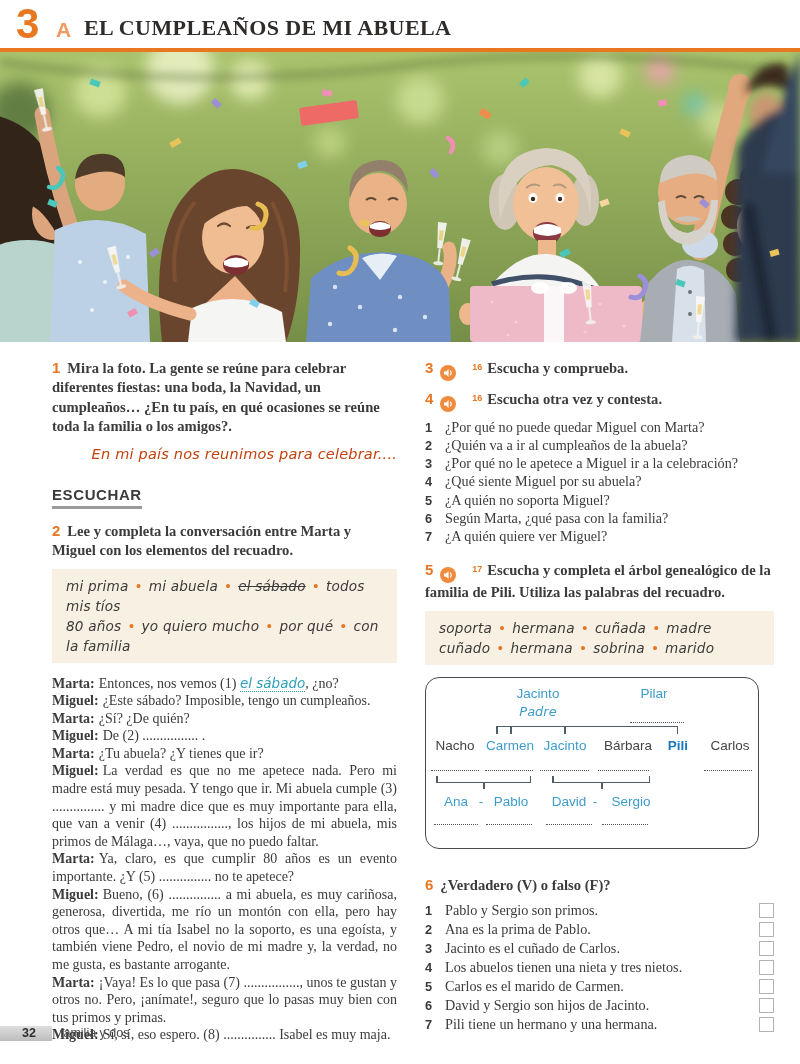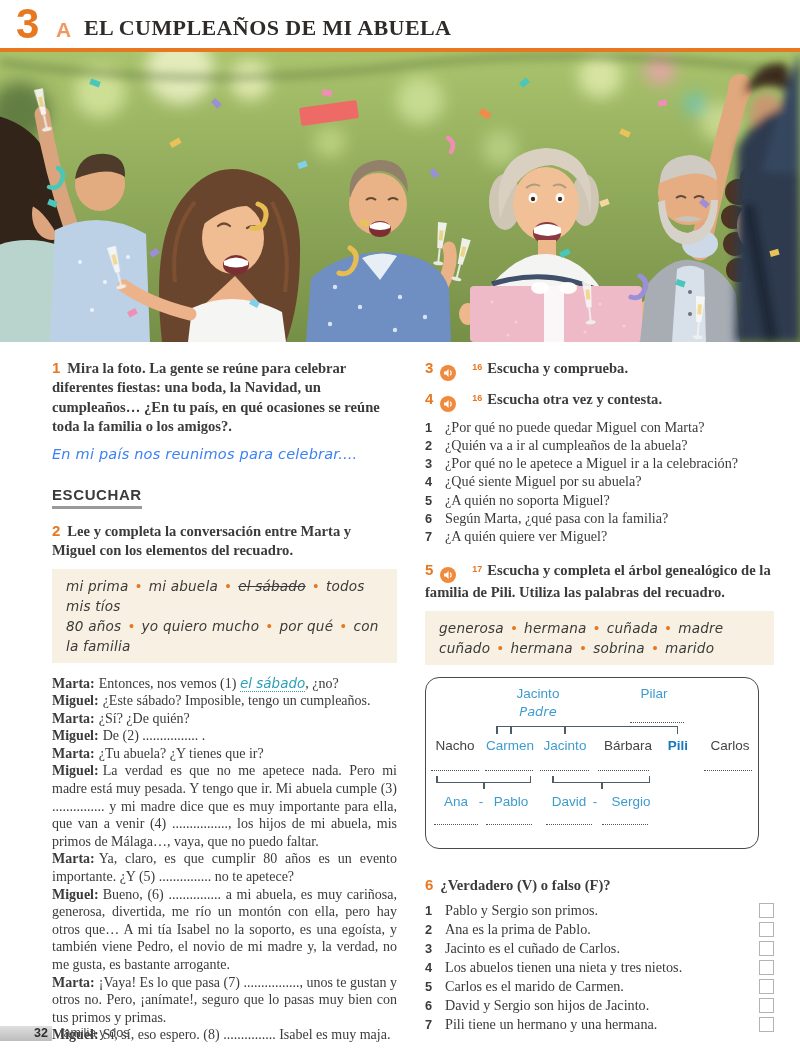--- a/index.html
+++ b/index.html
@@ -17,21 +17,21 @@
   
   .photo{display:block;width:800px;height:290px;}
   
   .content{display:flex;gap:28px;padding:16px 26px 0 52px;box-sizing:border-box;}
   .col-left{width:345px;flex:0 0 345px;}
   .col-right{width:349px;flex:0 0 349px;}
   .exnum{font-family:"Liberation Sans",sans-serif;font-weight:bold;color:#e87722;
          font-size:15px;margin-right:7px;}
   .instr{font-weight:bold;font-size:14.6px;line-height:1.32;margin:0 0 6px 0;color:#3b3b3b;}
   .plain-instr{font-weight:normal;}
-  .hand{font-family:"DejaVu Sans",sans-serif;font-style:italic;color:#3b82f6;}
+  .hand{font-family:"DejaVu Sans",sans-serif;font-style:italic;color:#c2410c;text-align:right;}
   .model-answer{font-size:14.5px;margin:10px 0 14px 0;letter-spacing:.2px;}
   .section-head{font-family:"Liberation Sans",sans-serif;font-weight:bold;font-size:15px;
          letter-spacing:.6px;color:#3b3b3b;display:inline-block;border-bottom:3px solid #9a9a9a;
          padding-bottom:3px;margin:10px 0 12px 0;}
   
   .wordbox{background:#f8f1e3;padding:7px 14px;text-align:left;margin:8px 0 12px 0;}
   .wb-line{font-family:"DejaVu Sans",sans-serif;font-style:italic;font-size:13.6px;
          color:#3a3a3a;line-height:20px;letter-spacing:.2px;}
   .wb-dot{color:#e87722;margin:0 6px;font-style:normal;}
   .struck{text-decoration:line-through;}
@@ -65,21 +65,21 @@
   .t-hand{font-family:"DejaVu Sans",sans-serif;font-style:italic;color:#3e9ccb;font-size:13px;}
   .tline{position:absolute;background:#4e5d66;}
   .tline.h{height:1.5px;}
   .tline.v{width:1.5px;}
   .tslot{position:absolute;border-bottom:1.6px dotted #555;height:0;}
   
   .footer{position:absolute;left:0;bottom:22px;width:100%;height:16px;
           font-family:"Liberation Sans",sans-serif;font-size:12.5px;}
   .page-bar{position:absolute;left:0;top:0;width:52px;height:15px;
           background:linear-gradient(#dedede,#bdbdbd);text-align:right;
-          font-weight:bold;color:#2f2f2f;line-height:15px;padding-right:4px;box-sizing:border-box;}
+          font-weight:bold;color:#2f2f2f;line-height:15px;padding-right:16px;box-sizing:border-box;}
   .footer-text{position:absolute;left:60px;top:0;line-height:15px;color:#4c4c4c;}
 </style>
 </head>
 <body>
 
 <div class="page">
 
   <div class="header">
     <span class="unit-num">3</span>
     <span class="unit-letter">A</span>
@@ -394,21 +394,21 @@
         </div>
 
       <p class="instr" style="margin-top:14px;"><span class="exnum">5</span><span class="audio"><svg width="16" height="16" viewBox="0 0 16 16">
               <circle cx="8" cy="8" r="8" fill="#f08a3c"></circle>
               <polygon points="4,6.4 6,6.4 8.6,3.9 8.6,12.1 6,9.6 4,9.6" fill="#ffffff"></polygon>
               <path d="M10.2,5.7 a3.2,3.2 0 0 1 0,4.6" stroke="#ffffff" stroke-width="1.2" fill="none"></path>
             </svg><span class="track">17</span></span><span>Escucha y completa el árbol genealógico de la familia de Pili. Utiliza las palabras del recuadro.</span></p>
 
       <div class="wordbox">
         <div class="wb-line">
-          <span class="wb-word">generosa</span><span class="wb-dot">•</span><span class="wb-word">hermana</span><span class="wb-dot">•</span><span class="wb-word">cuñada</span><span class="wb-dot">•</span><span class="wb-word">madre</span>
+          <span class="wb-word">soporta</span><span class="wb-dot">•</span><span class="wb-word">hermana</span><span class="wb-dot">•</span><span class="wb-word">cuñada</span><span class="wb-dot">•</span><span class="wb-word">madre</span>
         </div>
         <div class="wb-line">
           <span class="wb-word">cuñado</span><span class="wb-dot">•</span><span class="wb-word">hermana</span><span class="wb-dot">•</span><span class="wb-word">sobrina</span><span class="wb-dot">•</span><span class="wb-word">marido</span>
         </div>
       </div>
 
       <div class="tree">
         <span class="tnode t-blue" style="left:112px;top:8px;">Jacinto</span>
         <span class="tnode t-blue" style="left:228px;top:8px;">Pilar</span>
         <span class="tnode t-hand" style="left:112px;top:26px;">Padre</span>

